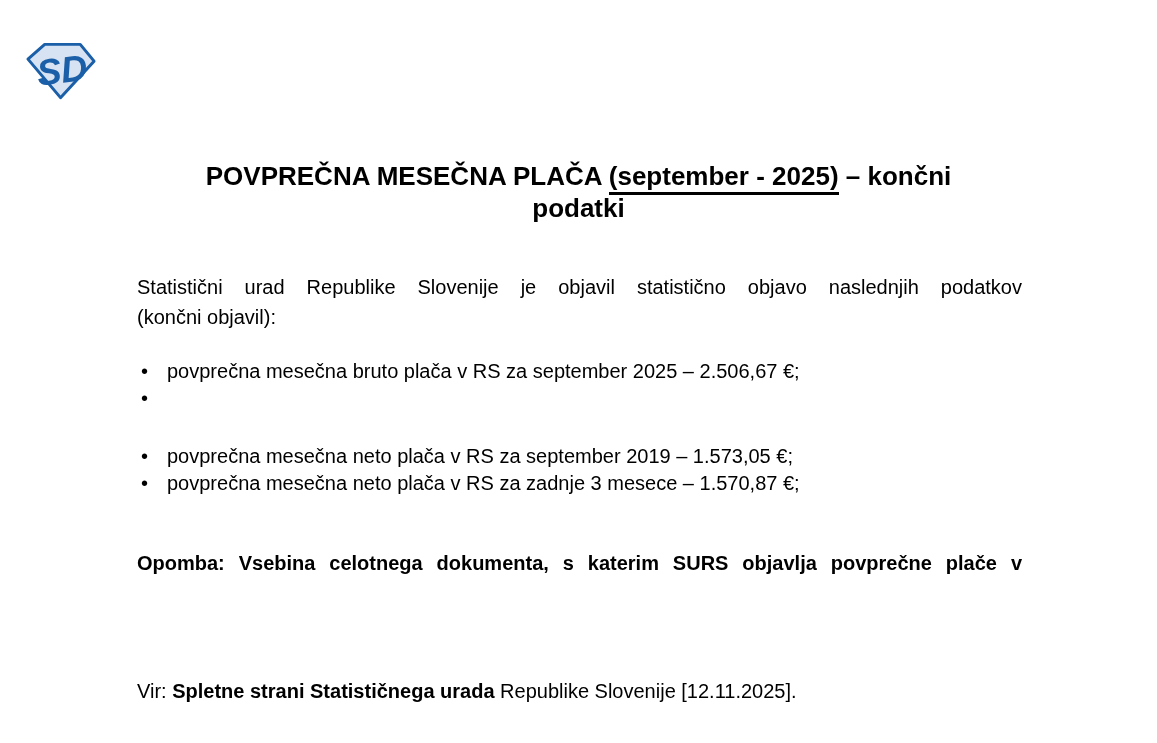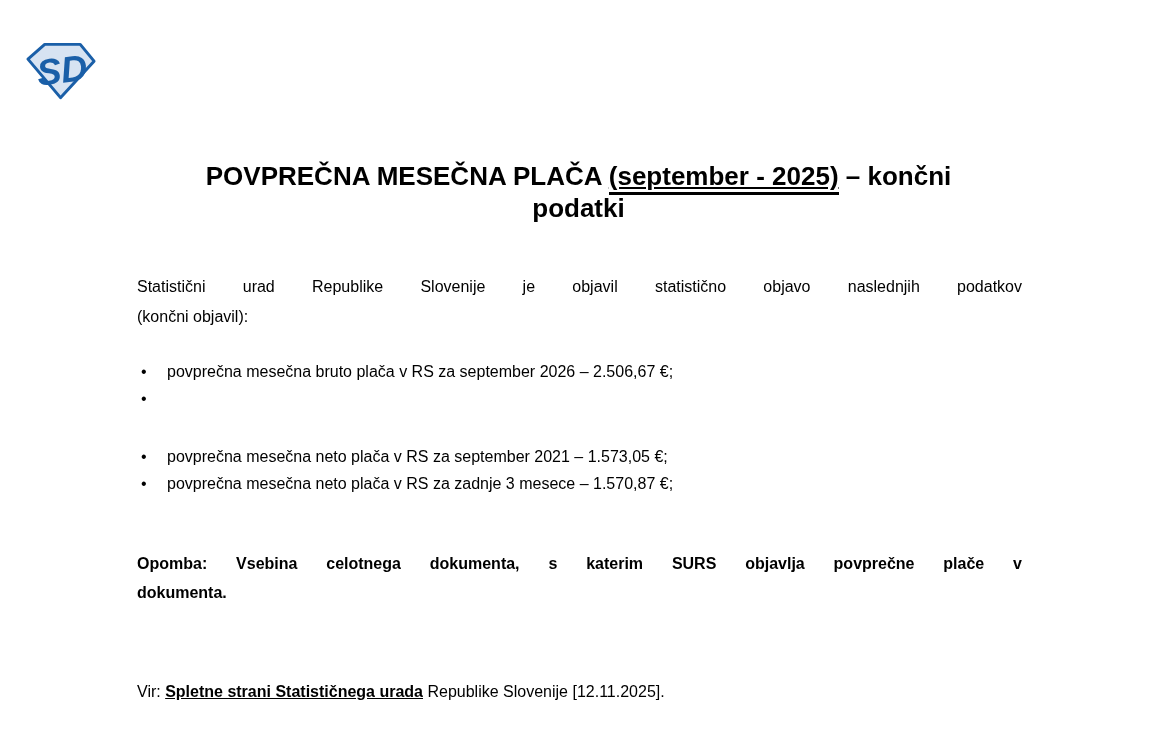--- a/index.html
+++ b/index.html
@@ -22,22 +22,22 @@
   .title {
     position: absolute;
     left: 0; right: 0;
     top: 160px;
     text-align: center;
     font-size: 26px;
     font-weight: bold;
     line-height: 32px;
   }
   .title-inner { display: inline-block; max-width: 830px; }
-  .u { border-bottom: 3px solid #000; padding-bottom: 1px; text-decoration: underline; }
-  .body-text { font-size: 16px; }
+  .u { border-bottom: 3px solid #000; padding-bottom: 1px; }
+  .body-text { font-size: 20px; }
   .intro {
     position: absolute;
     left: 137px;
     top: 272px;
     width: 885px;
     line-height: 30px;
   }
   .jline { text-align: justify; text-align-last: justify; }
   .bullets1 { position: absolute; left: 137px; top: 358px; width: 885px; line-height: 27px; }
   .bullets2 { position: absolute; left: 137px; top: 443px; width: 885px; line-height: 27px; }
@@ -45,21 +45,21 @@
   .bullet-marker { flex: none; width: 30px; padding-left: 4px; box-sizing: border-box; }
   .note {
     position: absolute;
     left: 137px;
     top: 549px;
     width: 885px;
     font-weight: bold;
     line-height: 29px;
   }
   .source { position: absolute; left: 137px; top: 678px; width: 885px; line-height: 27px; }
-  .bold { font-weight: bold; text-decoration: underline; }
+  .bold { font-weight: bold; }
 </style>
 </head>
 <body>
 
 <div class="page">
 
   <svg class="logo" viewBox="0 0 75 62">
     <g stroke-width="3" stroke-linejoin="round" stroke="#1a5fa8">
       <polygon points="4,19 21,4 57,4 71,21 37,58" fill="#d7e3f2"></polygon>
       <text x="13" y="43" font-size="37" font-style="italic" font-weight="bold" stroke="none" transform="rotate(-7 37 31)" fill="#1a5fa8">SD</text>
@@ -71,38 +71,37 @@
   </div>
 
   <div class="intro body-text">
     <div class="jline">Statistični urad Republike Slovenije je objavil statistično objavo naslednjih podatkov</div>
     <div>(končni objavil):</div>
   </div>
 
   <div class="bullets1 body-text">
     <div class="bullet-row">
       <span class="bullet-marker">•</span>
-      <span>povprečna mesečna bruto plača v RS za september 2026 – 2.506,67 €;</span>
+      <span>povprečna mesečna bruto plača v RS za september 2025 – 2.506,67 €;</span>
     </div>
     <div class="bullet-row">
       <span class="bullet-marker">•</span>
     </div>
   </div>
 
   <div class="bullets2 body-text">
     <div class="bullet-row">
       <span class="bullet-marker">•</span>
-      <span>povprečna mesečna neto plača v RS za september 2021 – 1.573,05 €;</span>
+      <span>povprečna mesečna neto plača v RS za september 2019 – 1.573,05 €;</span>
     </div>
     <div class="bullet-row">
       <span class="bullet-marker">•</span>
       <span>povprečna mesečna neto plača v RS za zadnje 3 mesece – 1.570,87 €;</span>
     </div>
   </div>
 
   <div class="note body-text">
     <div class="jline">Opomba: Vsebina celotnega dokumenta, s katerim SURS objavlja povprečne plače v</div>
-    <div>dokumenta.</div>
   </div>
 
   <div class="source body-text"><span>Vir: </span><span class="bold">Spletne strani Statističnega urada</span><span> Republike Slovenije [12.11.2025].</span></div>
 
 </div>
 
 </body></html>

